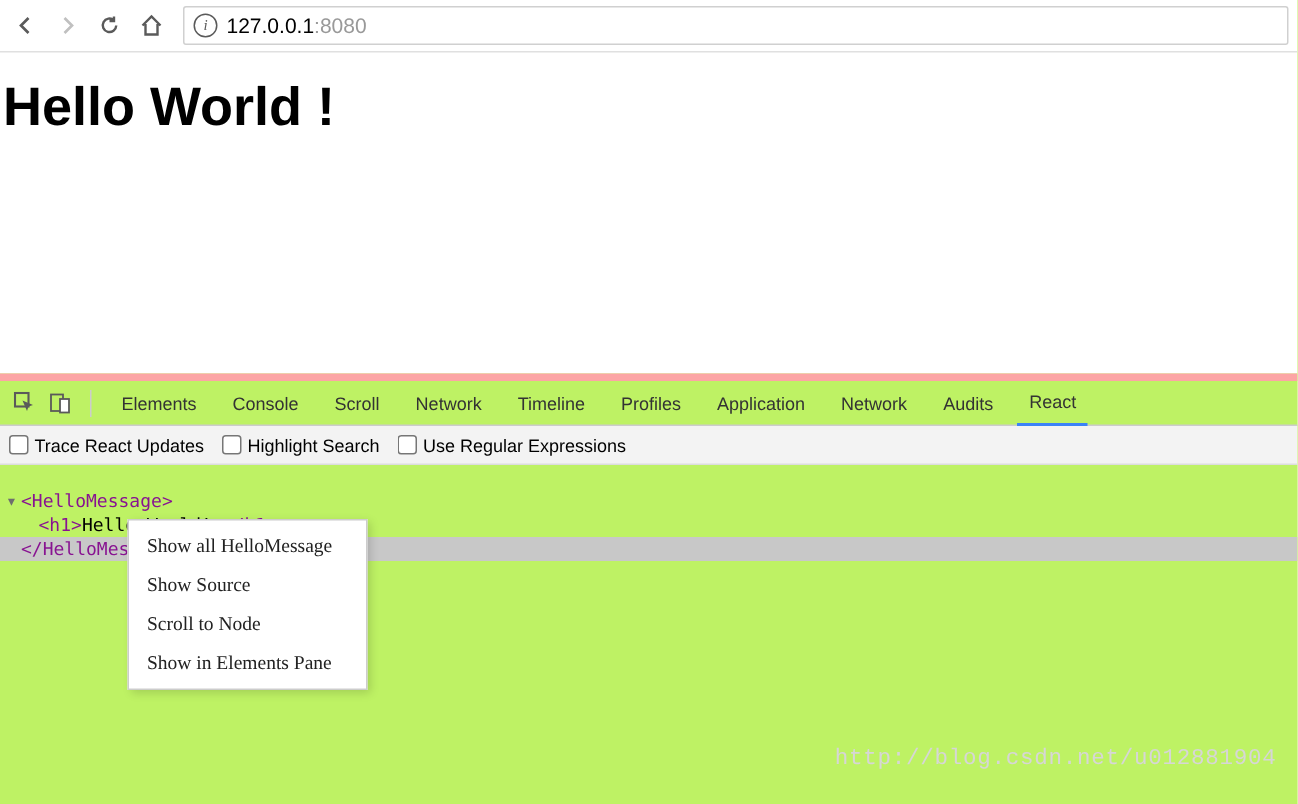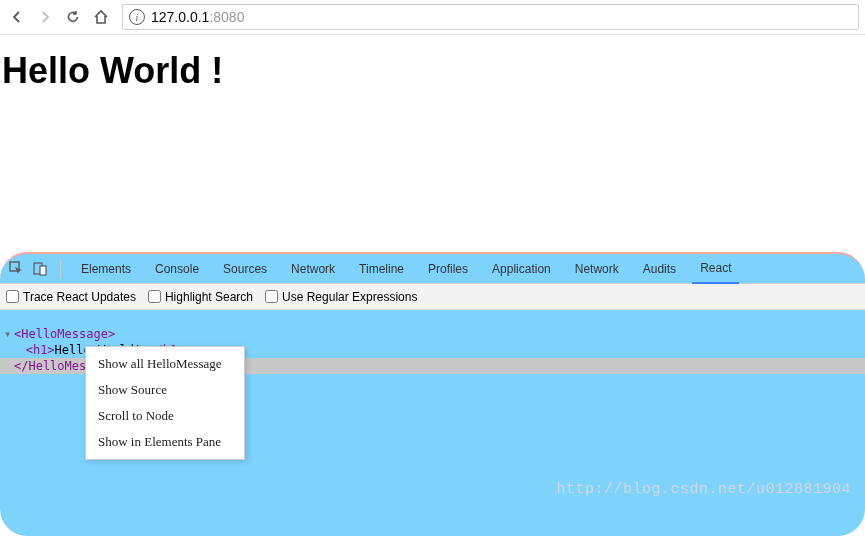--- a/index.html
+++ b/index.html
@@ -9,21 +9,21 @@
     .nav-btn { width: 22px; height: 22px; display: flex; align-items: center; justify-content: center; color: #5a5a5a; cursor: pointer; }
     .nav-btn.disabled { color: #c0c0c0; cursor: default; }
     .address-bar { flex: 1; height: 26px; border: 1px solid #d0d0d0; border-radius: 2px; display: flex; align-items: center; padding: 0 6px; font-size: 14px; color: #333; background: #fff; margin-left: 4px; }
     .addr-info-icon { width: 16px; height: 16px; border: 1px solid #5a5a5a; border-radius: 50%; display: flex; align-items: center; justify-content: center; font-size: 10px; margin-right: 6px; color: #5a5a5a; font-family: serif; font-style: italic; }
     .url-host { color: #000; }
     .url-port { color: #999; }
     
     .page-content { padding: 15px 2px; }
     .page-content h1 { font-size: 36px; font-weight: bold; font-family: Arial, sans-serif; color: #000; }
     
-    .devtools { position: absolute; bottom: 0; left: 0; right: 0; border-top: 2px solid #fca5a5; background: #7dd3fc; border-radius: 27px; }
+    .devtools { position: absolute; bottom: 0; left: 0; right: 0; border-top: 5px solid #fca5a5; background: #bef264; }
     .devtools-top { height: 30px; display: flex; align-items: center; border-bottom: 1px solid #ccc; padding: 0 8px; gap: 8px; font-size: 12px; color: #333; }
     .dt-icon { width: 16px; height: 16px; color: #5a5a5a; cursor: pointer; display: flex; align-items: center; justify-content: center; }
     .dt-divider { width: 1px; height: 18px; background: #ccc; margin: 0 4px; }
     .dt-tab { padding: 0 8px; height: 30px; display: flex; align-items: center; cursor: pointer; color: #333; }
     .dt-tab.active { color: #333; border-bottom: 2px solid #3b82f6; }
     
     .devtools-bar { height: 26px; display: flex; align-items: center; padding: 0 6px; gap: 12px; font-size: 12px; background: #f3f3f3; border-bottom: 1px solid #ddd; }
     .dt-check { display: flex; align-items: flex-start; gap: 4px; }
     .dt-check input { width: 13px; height: 13px; }
     
@@ -31,21 +31,21 @@
     .tree-line { padding: 0 4px; white-space: pre; }
     .tree-line.selected { background: #c8c8c8; }
     .tag { color: #881391; }
     .inner-tag { color: #881391; }
     .text-node { color: #000; }
     .caret { color: #6e6e6e; display: inline-block; width: 10px; }
     
     .context-menu { position: absolute; left: 85px; top: 346px; width: 160px; background: #fff; border: 1px solid #ccc; box-shadow: 2px 2px 6px rgba(0,0,0,0.15); padding: 4px 0; font-size: 13px; z-index: 100; }
     .context-item { padding: 5px 12px; cursor: pointer; color: #222; font-family: Liberation Serif, serif; }
     
-    .watermark { position: absolute; right: 14px; bottom: 38px; font-size: 15px; color: #d6d6d6; font-family: "Courier New", monospace; letter-spacing: 0.5px; pointer-events: none; }
+    .watermark { position: absolute; right: 14px; bottom: 22px; font-size: 15px; color: #d6d6d6; font-family: "Courier New", monospace; letter-spacing: 0.5px; pointer-events: none; }
   </style>
 </head>
 <body>
 
 <div class="browser-toolbar">
   <div class="nav-btn">
     <svg width="16" height="16" viewBox="0 0 16 16">
         <path d="M10 3 L5 8 L10 13" stroke="#5a5a5a" stroke-width="1.8" fill="none"></path>
       </svg>
   </div>
@@ -85,21 +85,21 @@
     </div>
     <div class="dt-icon">
       <svg width="15" height="15" viewBox="0 0 15 15">
           <rect x="1" y="2" width="8" height="11" stroke="#5a5a5a" fill="none" stroke-width="1.2"></rect>
           <rect x="7" y="5" width="6" height="9" stroke="#5a5a5a" fill="#fff" stroke-width="1.2"></rect>
         </svg>
     </div>
     <div class="dt-divider"></div>
     <div class="dt-tab">Elements</div>
     <div class="dt-tab">Console</div>
-    <div class="dt-tab">Sources</div>
+    <div class="dt-tab">Scroll</div>
     <div class="dt-tab">Network</div>
     <div class="dt-tab">Timeline</div>
     <div class="dt-tab">Profiles</div>
     <div class="dt-tab">Application</div>
     <div class="dt-tab">Network</div>
     <div class="dt-tab">Audits</div>
     <div class="dt-tab active">React</div>
   </div>
 
   <div class="devtools-bar">

